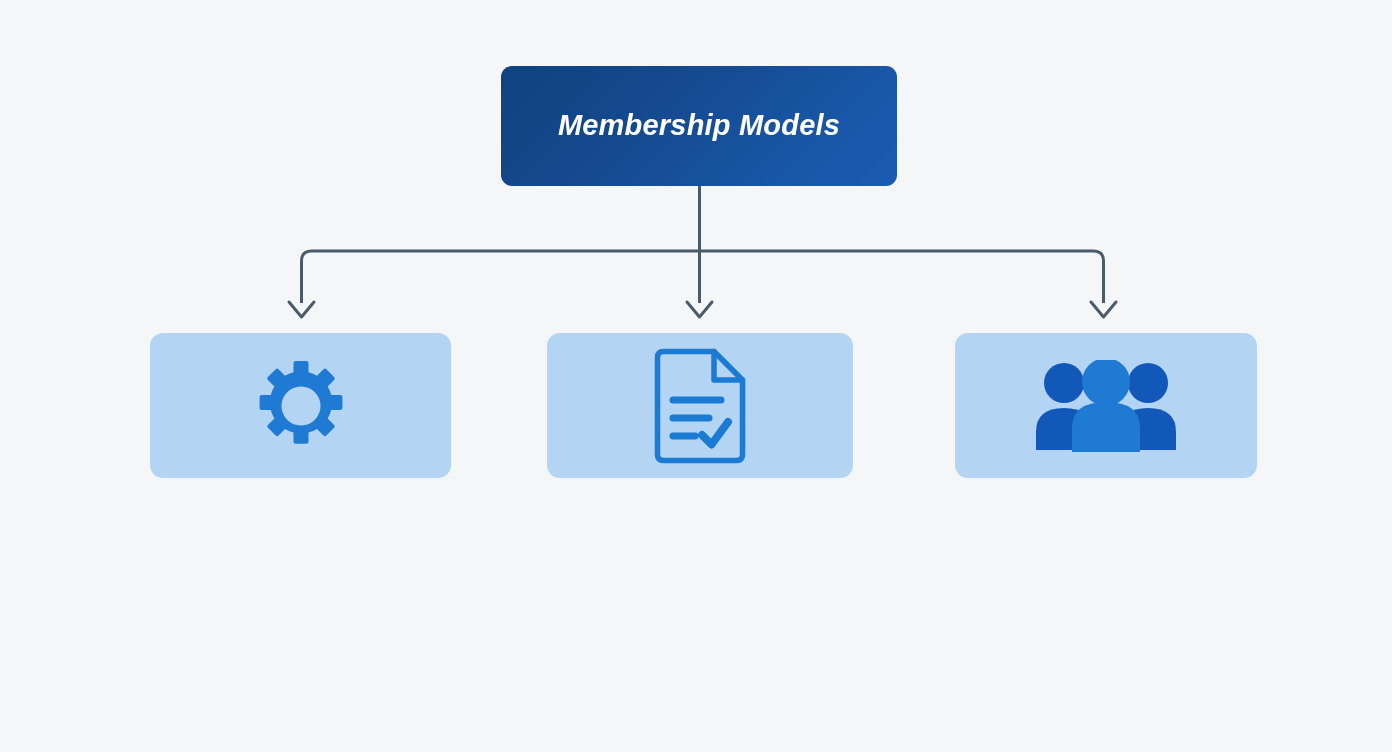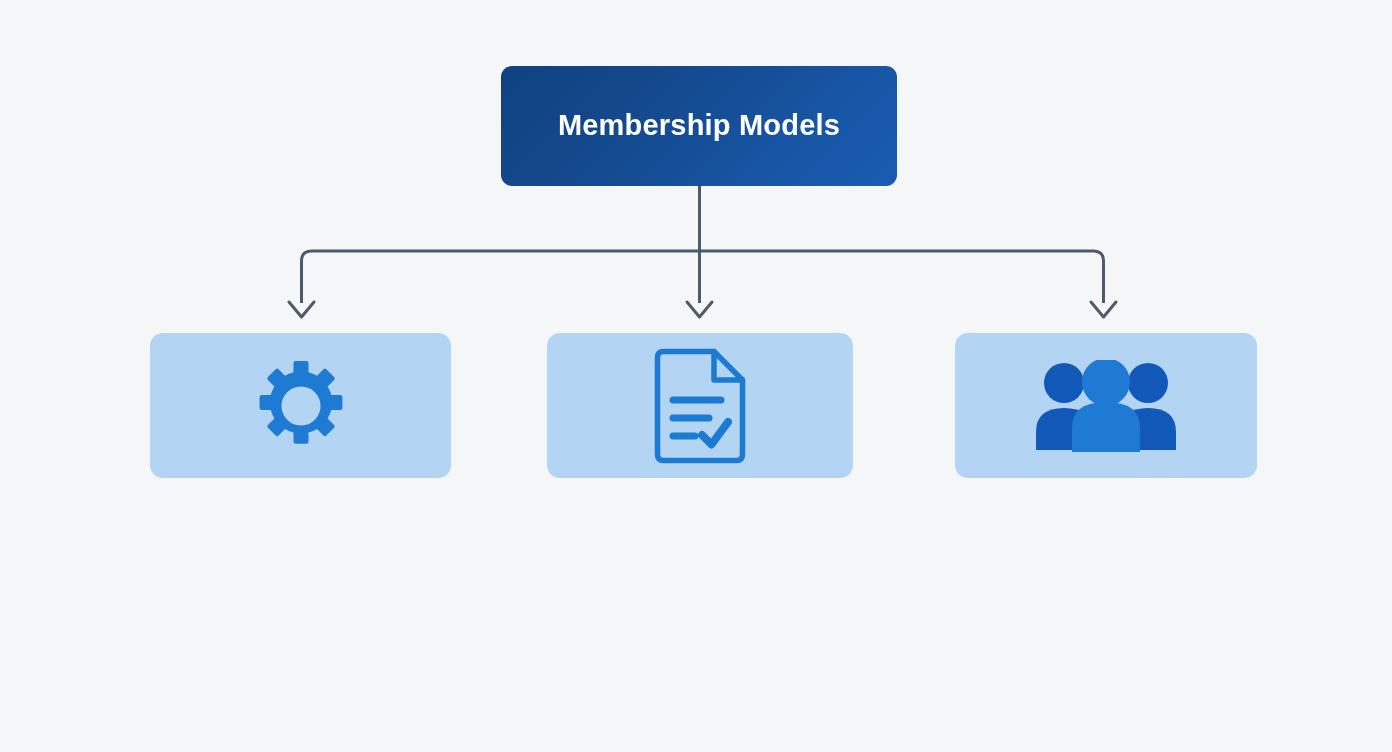--- a/index.html
+++ b/index.html
@@ -42,20 +42,21 @@
     box-sizing: border-box;
   }
   .root-title {
     color: #ffffff;
     font-size: 29px;
     font-weight: bold;
     letter-spacing: 0.2px;
     line-height: 1.1;
     text-align: center;
     white-space: nowrap;
+    font-style: italic;
   }
 
   
   .leaf-card {
     position: absolute;
     top: 333px;
     height: 145px;
     border-radius: 13px;
     background: #b3d4f2;
     display: flex;

